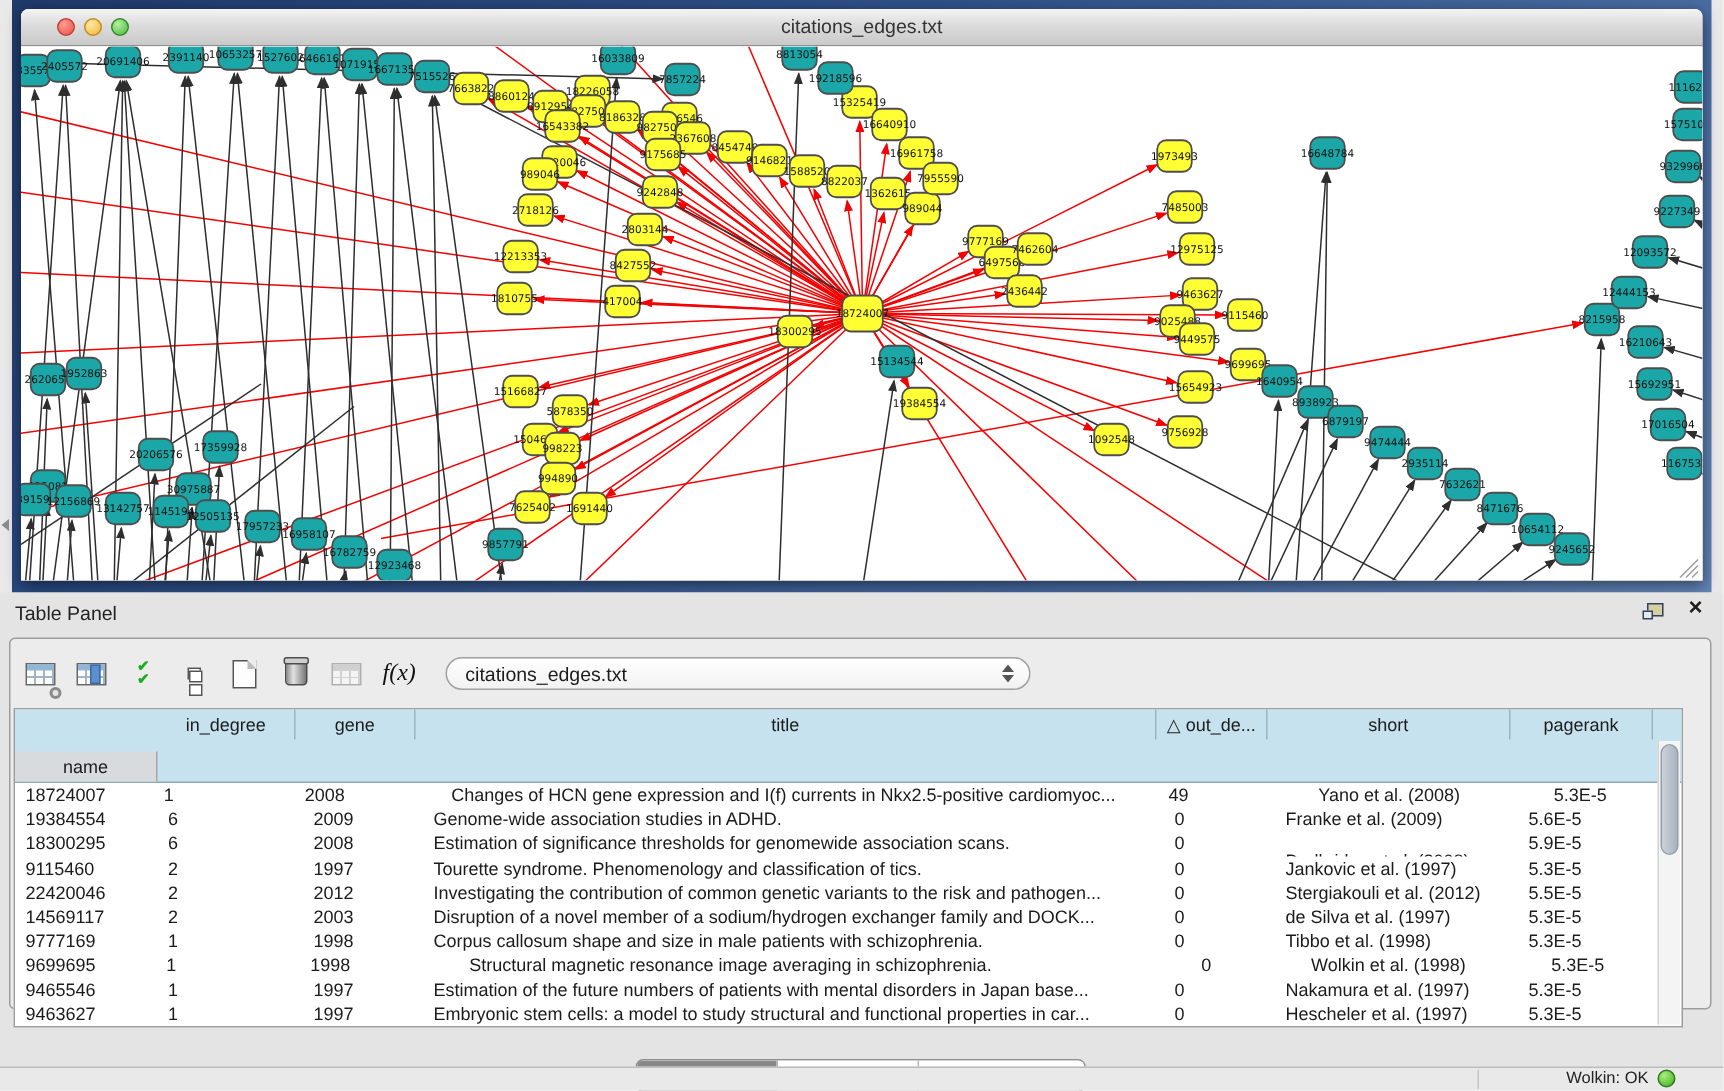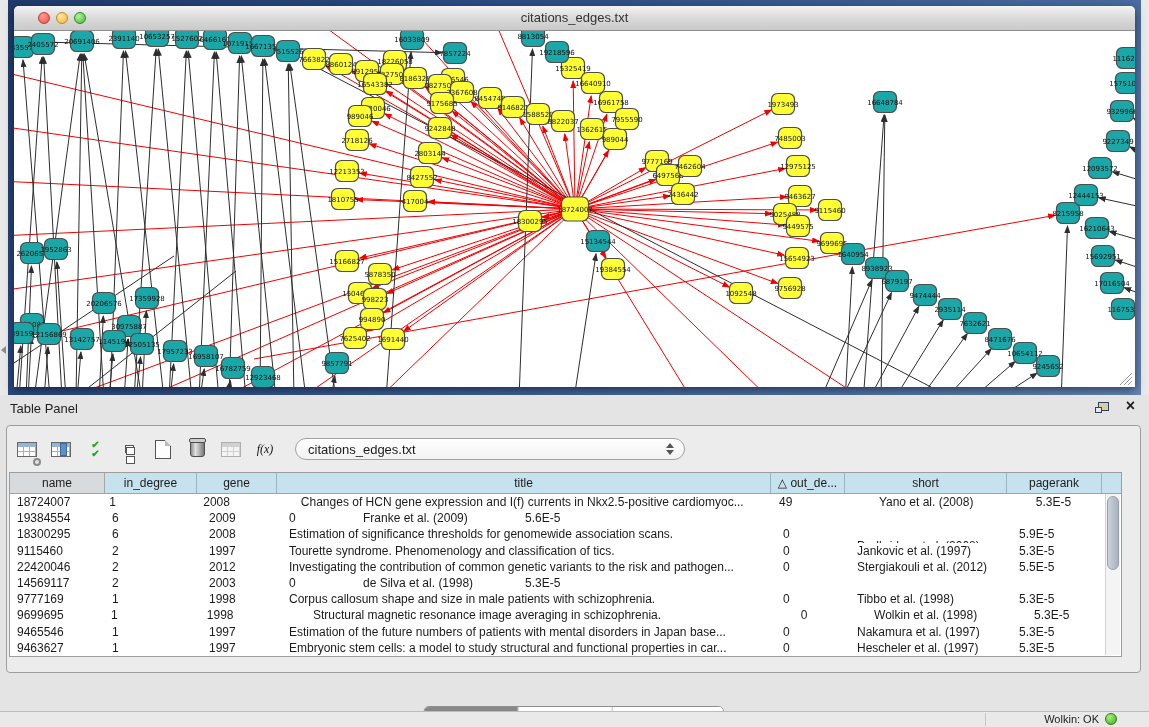--- a/index.html
+++ b/index.html
@@ -41,34 +41,34 @@
   .col-band{position:absolute;left:8px;top:0;bottom:0;width:5px;background:#5b8fd0;border:1px solid #3c6aa6;}
   .checks{font-size:10px;line-height:9px;color:#1faa1f;font-weight:bold;letter-spacing:-1px;}
   .sq2 span{display:block;width:7px;height:6px;border:1px solid #555;background:#fff;margin:1px 0;}
   .doc{width:14px;height:17px;background:#fdfdfd;border:1px solid #555;position:relative;}
   .doc::after{content:"";position:absolute;right:-1px;top:-1px;border-style:solid;border-width:0 6px 6px 0;
      border-color:#ececec #ececec #bbb #bbb;}
   .trash{width:13px;height:14px;border:1px solid #4e4e4e;border-radius:2px 2px 3px 3px;position:relative;
      background:linear-gradient(90deg,#8f8f8f,#e2e2e2 35%,#a9a9a9 70%,#777);}
   .trash::before{content:"";position:absolute;top:-4px;left:-2px;right:-2px;height:3px;background:#cfcfcf;border:1px solid #4e4e4e;border-radius:2px;}
   .disabled-tbl{opacity:.45;filter:grayscale(1);}
-  .fx{font-style:italic;font-family:"Liberation Serif",serif;font-size:12px;color:#111;}
+  .fx{font-style:italic;font-family:"Liberation Serif",serif;font-size:16px;color:#111;}
   #network-select{margin-left:6px;width:390px;height:22px;border:1px solid #a2a2a2;border-radius:11px;
      background:linear-gradient(#ffffff,#f2f2f2);display:flex;align-items:center;position:relative;
      font-size:13px;color:#1c1c1c;padding-left:12px;box-sizing:border-box;}
   #spinner{position:absolute;right:10px;top:4px;}
   #spinner i{display:block;width:0;height:0;border-left:4px solid transparent;border-right:4px solid transparent;}
   #spinner i.up{border-bottom:5px solid #555;margin-bottom:2px;}
   #spinner i.down{border-top:5px solid #555;}
   
   #data-table{position:absolute;left:2px;top:46px;width:1113px;box-sizing:border-box;border:1px solid #9d9d9d;background:#fff;}
   #thead{display:flex;background:#c6e2ee;border-bottom:1px solid #8fa9b6;}
   .th{height:20px;line-height:20px;font-size:12px;color:#1c1c1c;text-align:center;
       border-right:1px solid #9ab4c0;box-sizing:border-box;overflow:hidden;white-space:nowrap;}
-  .th-name{background:#d7dbdd;border-right:1px solid #a7a7a7;}
+  .th-name{background:#d7dbdd;border-right:1px solid #a7a7a7;margin-top:28px;}
   #tbody{position:relative;}
   .tr{display:flex;height:16.2px;line-height:16.2px;}
   .td{font-size:12px;color:#1b1b1b;padding-left:7px;box-sizing:border-box;
       overflow:hidden;white-space:nowrap;}
   #vscroll{position:absolute;right:1px;top:21px;width:14px;bottom:1px;background:#f4f4f4;border-left:1px solid #d4d4d4;}
   #vthumb{position:absolute;left:1px;right:1px;top:2px;height:72px;border-radius:7px;
       background:linear-gradient(90deg,#ccd2da,#a9b2c0);border:1px solid #96a0ad;}
   
   #tabs{position:absolute;left:50%;transform:translateX(-50%);top:280px;display:flex;
       border:1px solid #8e8e8e;border-radius:5px;overflow:hidden;background:#fff;}
@@ -756,20 +756,21 @@
             <div class="td" style="width: 80px;">2008</div>
             <div class="td" style="width: 494px; margin-left: 20px;">Changes of HCN gene expression and I(f) currents in Nkx2.5-positive cardiomyoc...</div>
             <div class="td" style="width: 74px;">49</div>
             <div class="td" style="width: 162px; margin-left: 28px;">Yano et al. (2008)</div>
             <div class="td" style="width: 95px;">5.3E-5</div>
           </div>
           <div class="tr">
             <div class="td" style="width: 95px;">19384554</div>
             <div class="td" style="width: 97px;">6</div>
             <div class="td" style="width: 80px;">2009</div>
+            <div class="td" style="width: 494px;">Genome-wide association studies in ADHD.</div>
             <div class="td" style="width: 74px;">0</div>
             <div class="td" style="width: 162px;">Franke et al. (2009)</div>
             <div class="td" style="width: 95px;">5.6E-5</div>
           </div>
           <div class="tr">
             <div class="td" style="width: 95px;">18300295</div>
             <div class="td" style="width: 97px;">6</div>
             <div class="td" style="width: 80px;">2008</div>
             <div class="td" style="width: 494px;">Estimation of significance thresholds for genomewide association scans.</div>
             <div class="td" style="width: 74px;">0</div>
@@ -791,22 +792,23 @@
             <div class="td" style="width: 80px;">2012</div>
             <div class="td" style="width: 494px;">Investigating the contribution of common genetic variants to the risk and pathogen...</div>
             <div class="td" style="width: 74px;">0</div>
             <div class="td" style="width: 162px;">Stergiakouli et al. (2012)</div>
             <div class="td" style="width: 95px;">5.5E-5</div>
           </div>
           <div class="tr">
             <div class="td" style="width: 95px;">14569117</div>
             <div class="td" style="width: 97px;">2</div>
             <div class="td" style="width: 80px;">2003</div>
+            <div class="td" style="width: 494px;">Disruption of a novel member of a sodium/hydrogen exchanger family and DOCK...</div>
             <div class="td" style="width: 74px;">0</div>
-            <div class="td" style="width: 162px;">de Silva et al. (1998)</div>
+            <div class="td" style="width: 162px;">de Silva et al. (1997)</div>
             <div class="td" style="width: 95px;">5.3E-5</div>
           </div>
           <div class="tr">
             <div class="td" style="width: 95px;">9777169</div>
             <div class="td" style="width: 97px;">1</div>
             <div class="td" style="width: 80px;">1998</div>
             <div class="td" style="width: 494px;">Corpus callosum shape and size in male patients with schizophrenia.</div>
             <div class="td" style="width: 74px;">0</div>
             <div class="td" style="width: 162px;">Tibbo et al. (1998)</div>
             <div class="td" style="width: 95px;">5.3E-5</div>

